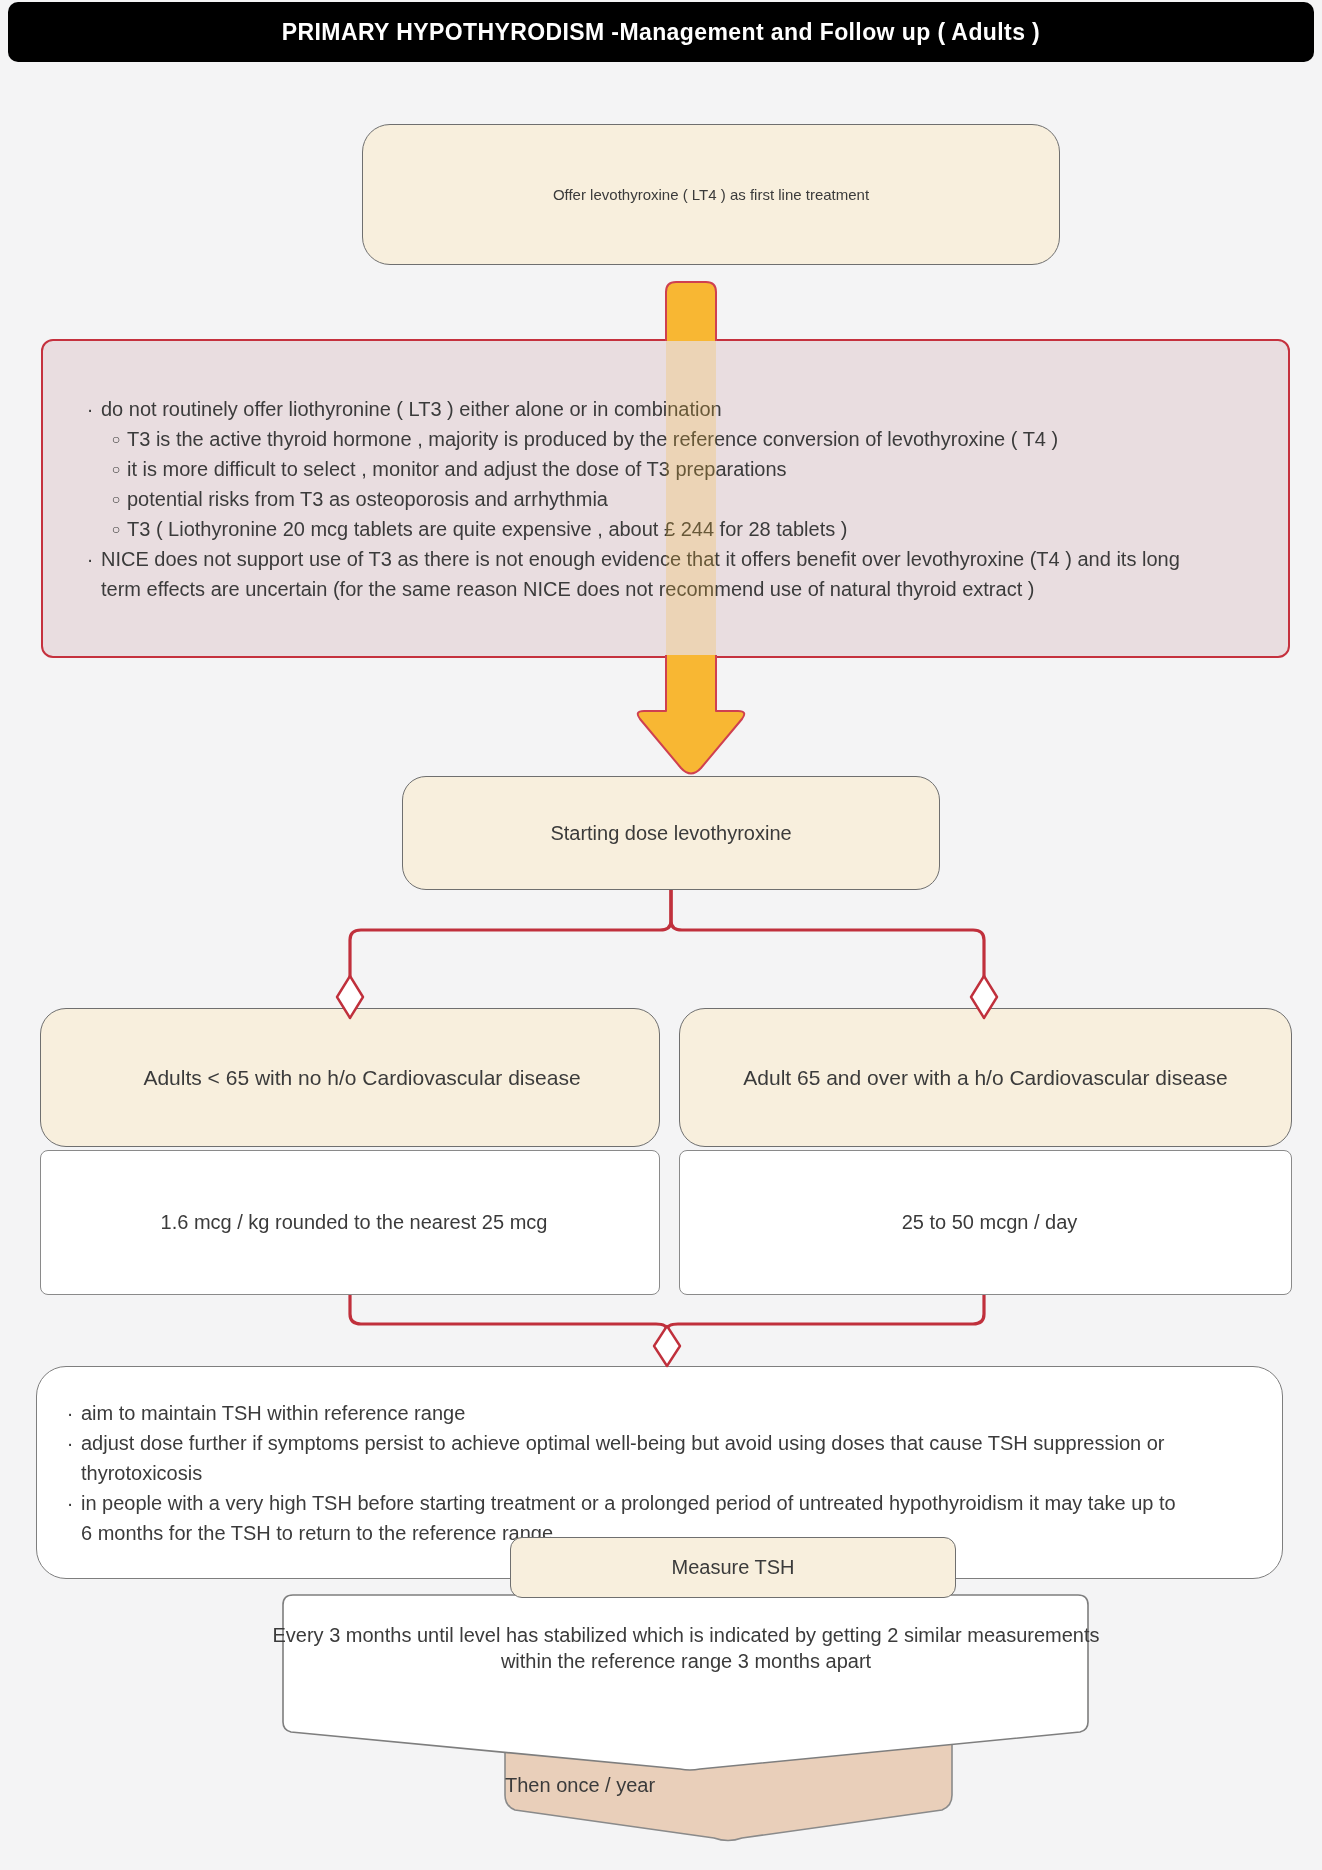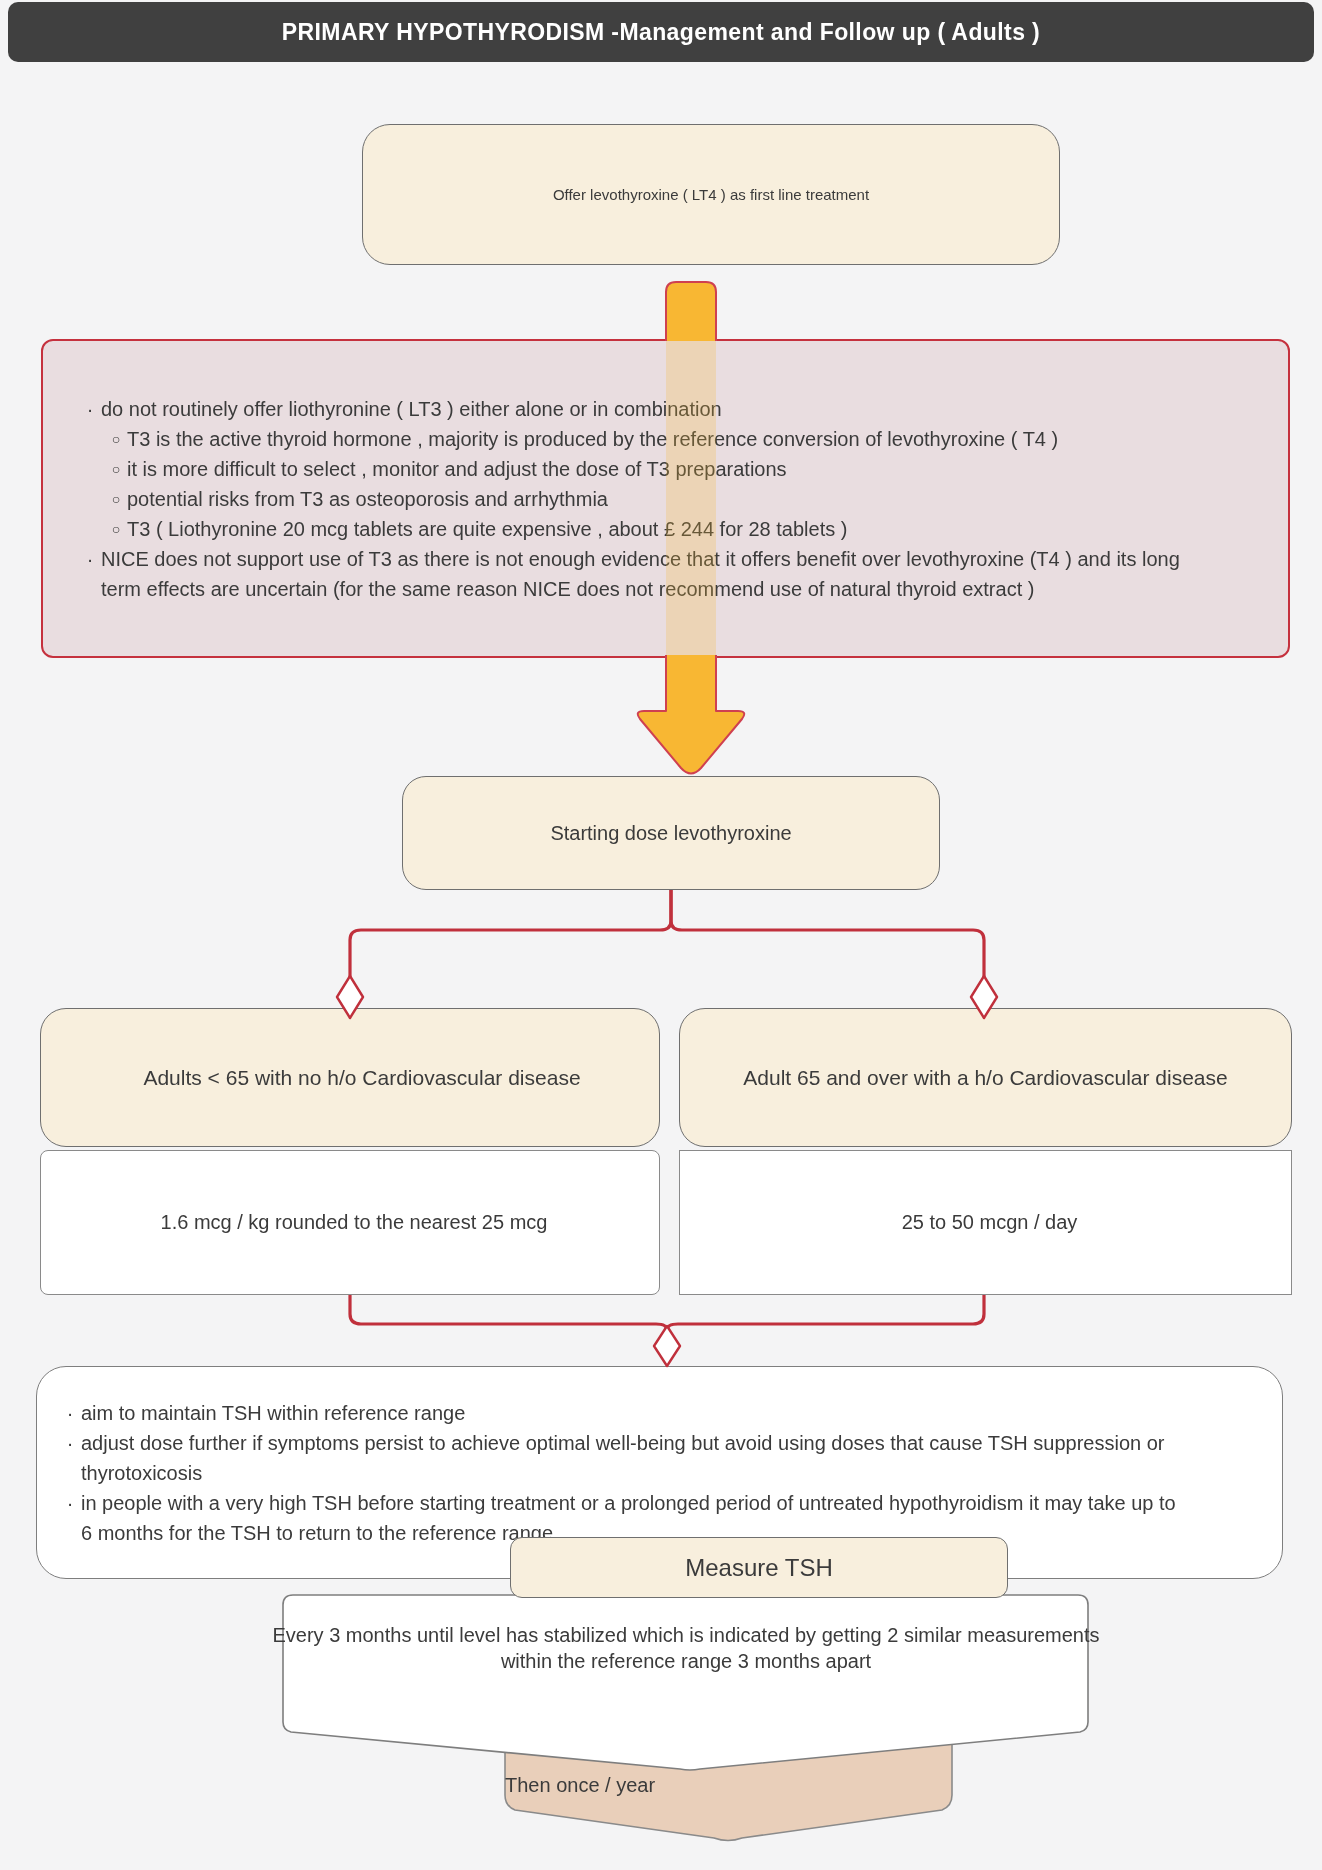--- a/index.html
+++ b/index.html
@@ -4,43 +4,43 @@
 <style>
   html,body{margin:0;padding:0;background:#f4f4f5;}
   #canvas{position:relative;width:1322px;height:1870px;background:#f4f4f5;overflow:hidden;
           font-family:"Liberation Sans",sans-serif;color:#3b3b3b;}
   .abs{position:absolute;box-sizing:border-box;}
   .box{display:flex;align-items:center;justify-content:center;text-align:center;}
   .cream{background:#f8efdd;border:1.6px solid #6f6f6f;}
   .white{background:#ffffff;border:1.6px solid #8a8a8a;padding-left:8px;}
 
   #title-bar{left:8px;top:2px;width:1306px;height:60px;border-radius:10px;
-             background:#404040;color:#ffffff;font-weight:bold;font-size:23px;
+             background:#000000;color:#ffffff;font-weight:bold;font-size:23px;
              letter-spacing:.4px;display:flex;align-items:center;justify-content:center;}
 
   #offer-box{left:362px;top:124px;width:698px;height:141px;border-radius:28px;font-size:15px;}
 
   #caution-box{left:41px;top:339px;width:1249px;height:319px;border-radius:12px;
                background:#e9dde0;border:2.5px solid #c5313e;
                display:flex;flex-direction:column;justify-content:center;
                padding:10px 86px 10px 36px;font-size:20px;line-height:30px;}
 
   #starting-box{left:402px;top:776px;width:538px;height:114px;border-radius:24px;font-size:20px;}
 
   #header-left{left:40px;top:1008px;width:620px;height:139px;border-radius:26px;font-size:21px;padding-left:24px;}
   #header-right{left:679px;top:1008px;width:613px;height:139px;border-radius:26px;font-size:21px;}
   #dose-left{left:40px;top:1150px;width:620px;height:145px;border-radius:8px;font-size:20px;}
-  #dose-right{left:679px;top:1150px;width:613px;height:145px;border-radius:0;font-size:20px;}
+  #dose-right{left:679px;top:1150px;width:613px;height:145px;border-radius:8px;font-size:20px;}
 
   #advice-box{left:36px;top:1366px;width:1247px;height:213px;border-radius:30px;
               background:#ffffff;border:1.6px solid #7e7e7e;
               display:flex;flex-direction:column;justify-content:center;
               padding:6px 100px 6px 22px;font-size:20px;line-height:30px;}
 
-  #measure-box{left:510px;top:1537px;width:498px;height:61px;border-radius:12px;font-size:24px;}
+  #measure-box{left:510px;top:1537px;width:446px;height:61px;border-radius:12px;font-size:20px;}
 
   #frequency-text{left:266px;top:1622px;width:840px;text-align:center;
                   font-size:20px;line-height:26px;}
   #banner-text{left:505px;top:1774px;width:447px;text-align:left;font-size:20px;color:#3b3b3b;}
 
   .bullet-row{display:flex;align-items:flex-start;}
   .bullet-row.indent{margin-left:26px;}
   .bullet-row .marker{flex:0 0 22px;text-align:center;}
   .bullet-row.indent .marker{font-size:14px;line-height:30px;}
   svg.layer{position:absolute;left:0;top:0;pointer-events:none;}

